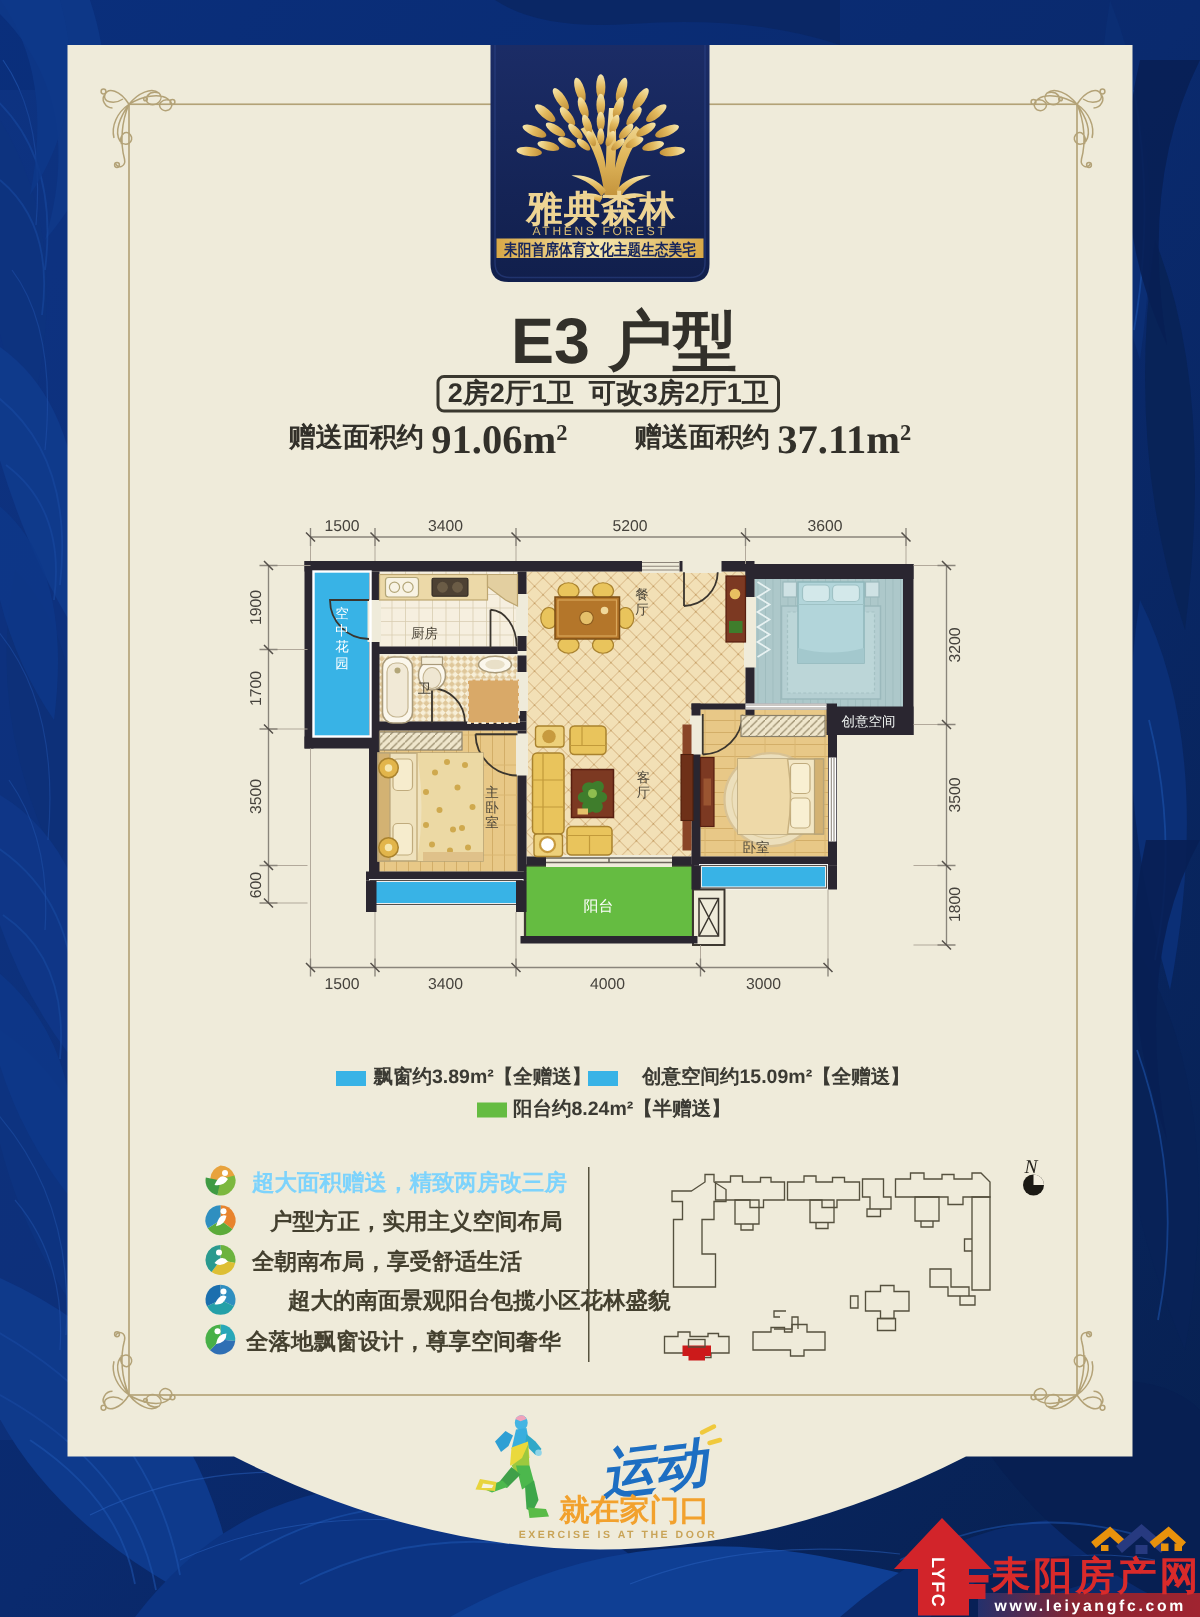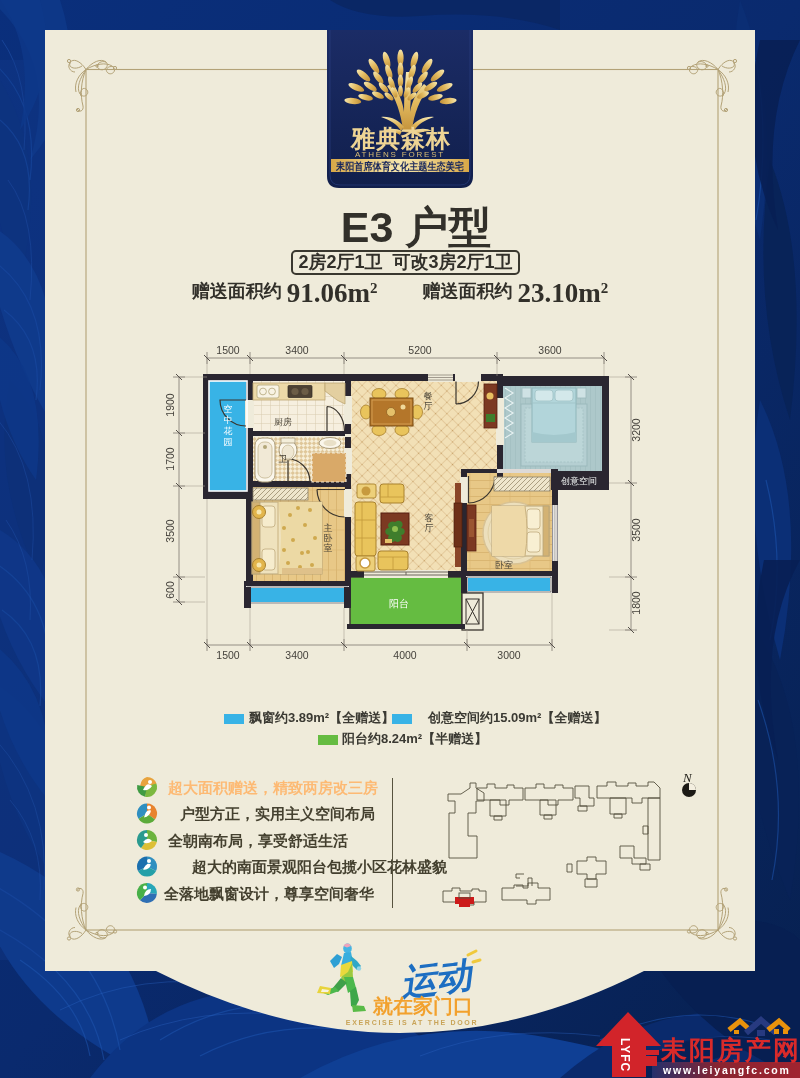--- a/index.html
+++ b/index.html
@@ -146,21 +146,21 @@
   <text x="400" y="170" text-anchor="middle" font-size="10.5" font-weight="bold" fill="#17265c" textLength="128" lengthAdjust="spacingAndGlyphs">耒阳首席体育文化主题生态美宅</text>
 </svg>
 
 <div class="abs" style="left:16px;top:199px;width:800px;text-align:center;font-size:43px;font-weight:bold;color:#32302a;">E3 户型</div>
 
 <div class="abs" style="left:291px;top:250px;width:225px;height:21px;border:2px solid #3a382f;border-radius:5px;text-align:center;font-size:18px;font-weight:bold;color:#32302a;line-height:21px;">2房2厅1卫&nbsp; 可改3房2厅1卫</div>
 
 <div class="abs" style="left:0;top:278px;width:800px;text-align:center;color:#32302a;white-space:nowrap;">
   <span style="font-size:18px;font-weight:bold;vertical-align:5px;">赠送面积约 </span><span style="font-family:'Liberation Serif',serif;font-size:27px;font-weight:bold;">91.06m</span><span style="font-family:'Liberation Serif',serif;font-size:15px;font-weight:bold;vertical-align:9px;">2</span>
   <span style="display:inline-block;width:36px;"></span>
-  <span style="font-size:18px;font-weight:bold;vertical-align:5px;margin-top:44px;">赠送面积约 </span><span style="font-family:'Liberation Serif',serif;font-size:27px;font-weight:bold;">23.10m</span><span style="font-family:'Liberation Serif',serif;font-size:15px;font-weight:bold;vertical-align:9px;">2</span>
+  <span style="font-size:18px;font-weight:bold;vertical-align:5px;margin-top:44px;">赠送面积约 </span><span style="font-family:'Liberation Serif',serif;font-size:27px;font-weight:bold;">37.11m</span><span style="font-family:'Liberation Serif',serif;font-size:15px;font-weight:bold;vertical-align:9px;">2</span>
 </div>
 
 <svg class="abs" style="left:0;top:0" width="800" height="1078" viewBox="0 0 800 1078">
   <defs>
     <pattern id="tile" width="8" height="8" patternUnits="userSpaceOnUse" patternTransform="rotate(45 0 0)">
       <rect width="8" height="8" fill="#f2e0b6"></rect>
       <path d="M0,0 H8 M0,0 V8" stroke="#d3af7c" stroke-width="0.9"></path>
       <circle cx="0" cy="0" r="1" fill="#bd9455"></circle>
     </pattern>
     <pattern id="kgrid" width="9" height="9" patternUnits="userSpaceOnUse">
@@ -538,21 +538,21 @@
 
   <g transform="translate(147,893)">
     <path d="M0,-10 A10,10 0 0 1 9.8,1 L0,0 Z" fill="#28a7b8"></path>
     <path d="M9.8,1 A10,10 0 0 1 -7,7.2 L0,0 Z" fill="#2f6fb4"></path>
     <path d="M-7,7.2 A10,10 0 0 1 0,-10 L0,0 Z" fill="#48b048"></path>
     <path d="M-3,3 Q-2,-4 4,-4 Q4,2 -3,3" fill="#fff"></path>
       <circle cx="-2" cy="-5.5" r="2" fill="#fff"></circle>
   </g>
 </svg>
 
-<div class="abs" style="left:168px;top:779px;font-size:15px;font-weight:bold;color:#fdba74;text-align:center;">超大面积赠送，精致两房改三房</div>
+<div class="abs" style="left:168px;top:779px;font-size:15px;font-weight:bold;color:#7dd3fc;text-align:center;">超大面积赠送，精致两房改三房</div>
 <div class="abs" style="left:180px;top:805px;font-size:15px;font-weight:bold;color:#44402f;">户型方正，实用主义空间布局</div>
 <div class="abs" style="left:168px;top:832px;font-size:15px;font-weight:bold;color:#44402f;">全朝南布局，享受舒适生活</div>
 <div class="abs" style="left:192px;top:858px;font-size:15px;font-weight:bold;color:#44402f;">超大的南面景观阳台包揽小区花林盛貌</div>
 <div class="abs" style="left:164px;top:885px;font-size:15px;font-weight:bold;color:#44402f;">全落地飘窗设计，尊享空间奢华</div>
 
 <div class="abs" style="left:392px;top:778px;width:1px;height:130px;background:#57533f;"></div>
 
 <svg class="abs" style="left:0;top:0" width="800" height="1078" viewBox="0 0 800 1078">
   <g stroke="#55503e" stroke-width="0.9" fill="none">
 

